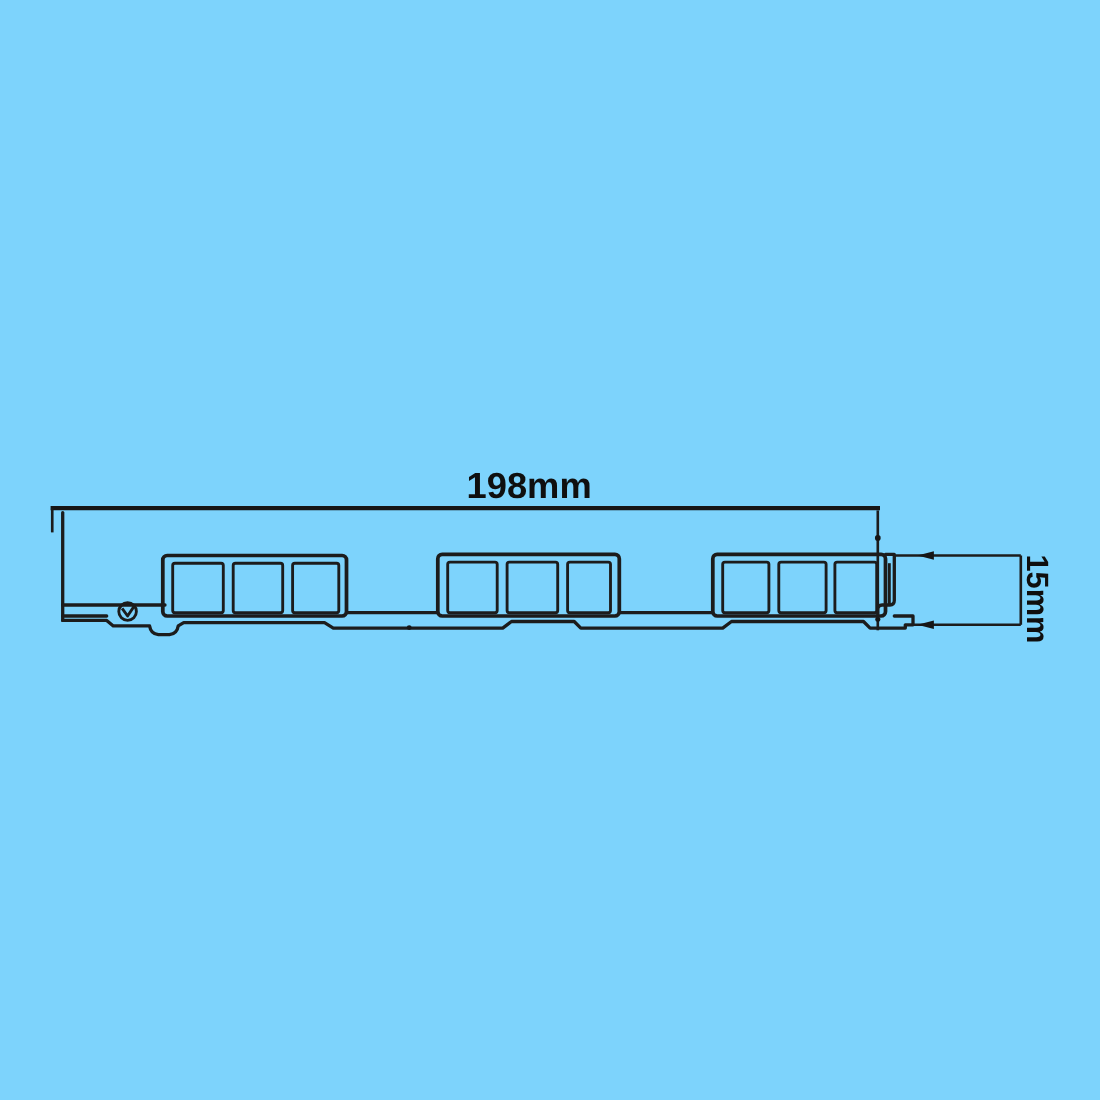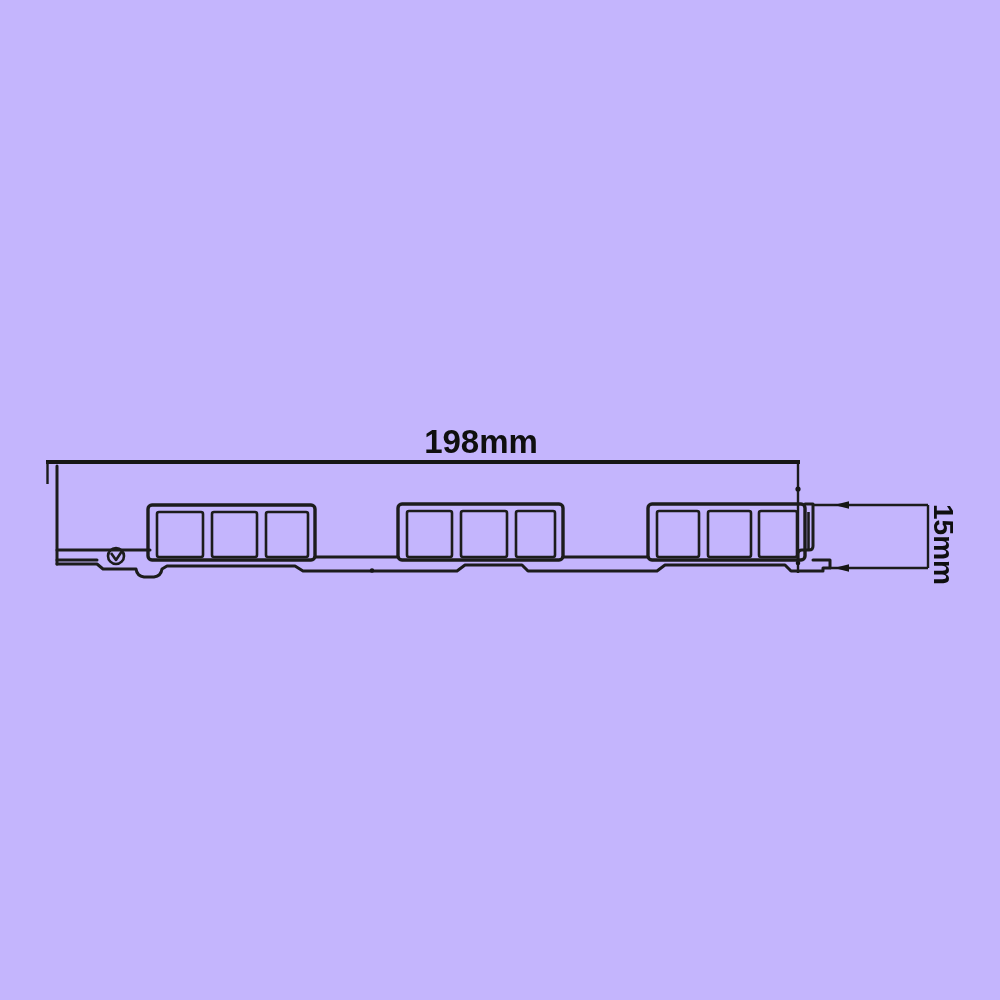--- a/index.html
+++ b/index.html
@@ -8,21 +8,21 @@
     width: 1000px;
     height: 1000px;
     background: #ffffff;
     font-family: "Liberation Sans", sans-serif;
     overflow: hidden;
   }
   .canvas-wrap {
     position: relative;
     width: 1000px;
     height: 1000px;
-    background: #c4b5fd;
+    background: #7dd3fc;
   }
   svg { display: block; }
   .profile-line {
     fill: none;
     stroke: #1c1c1c;
     stroke-width: 3;
     stroke-linejoin: round;
     stroke-linecap: round;
   }
   .profile-line-heavy {

